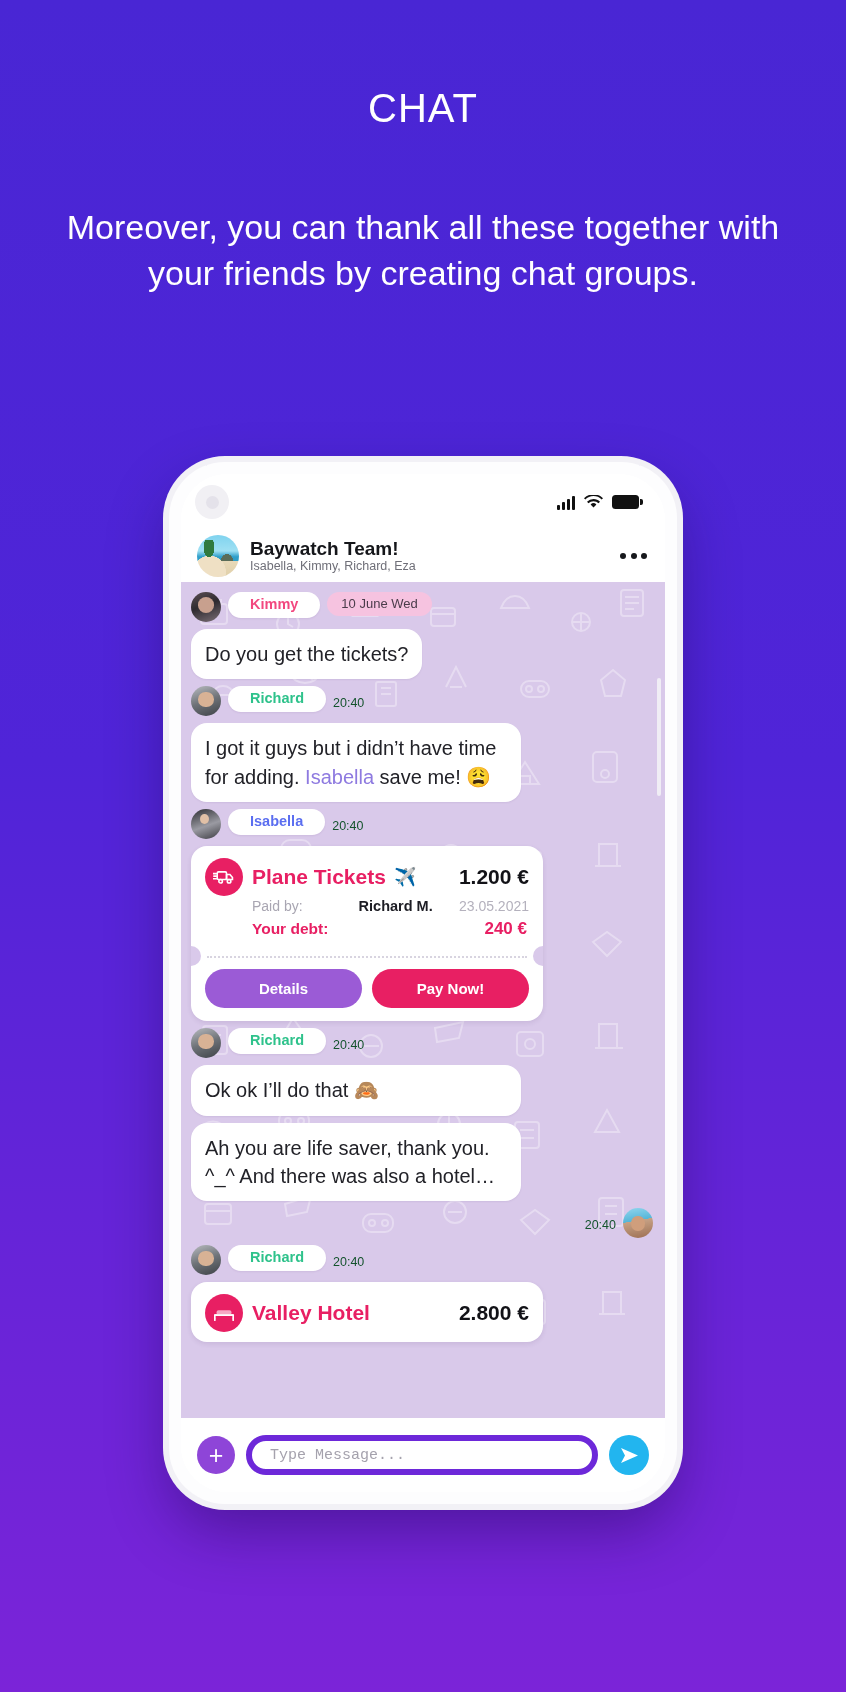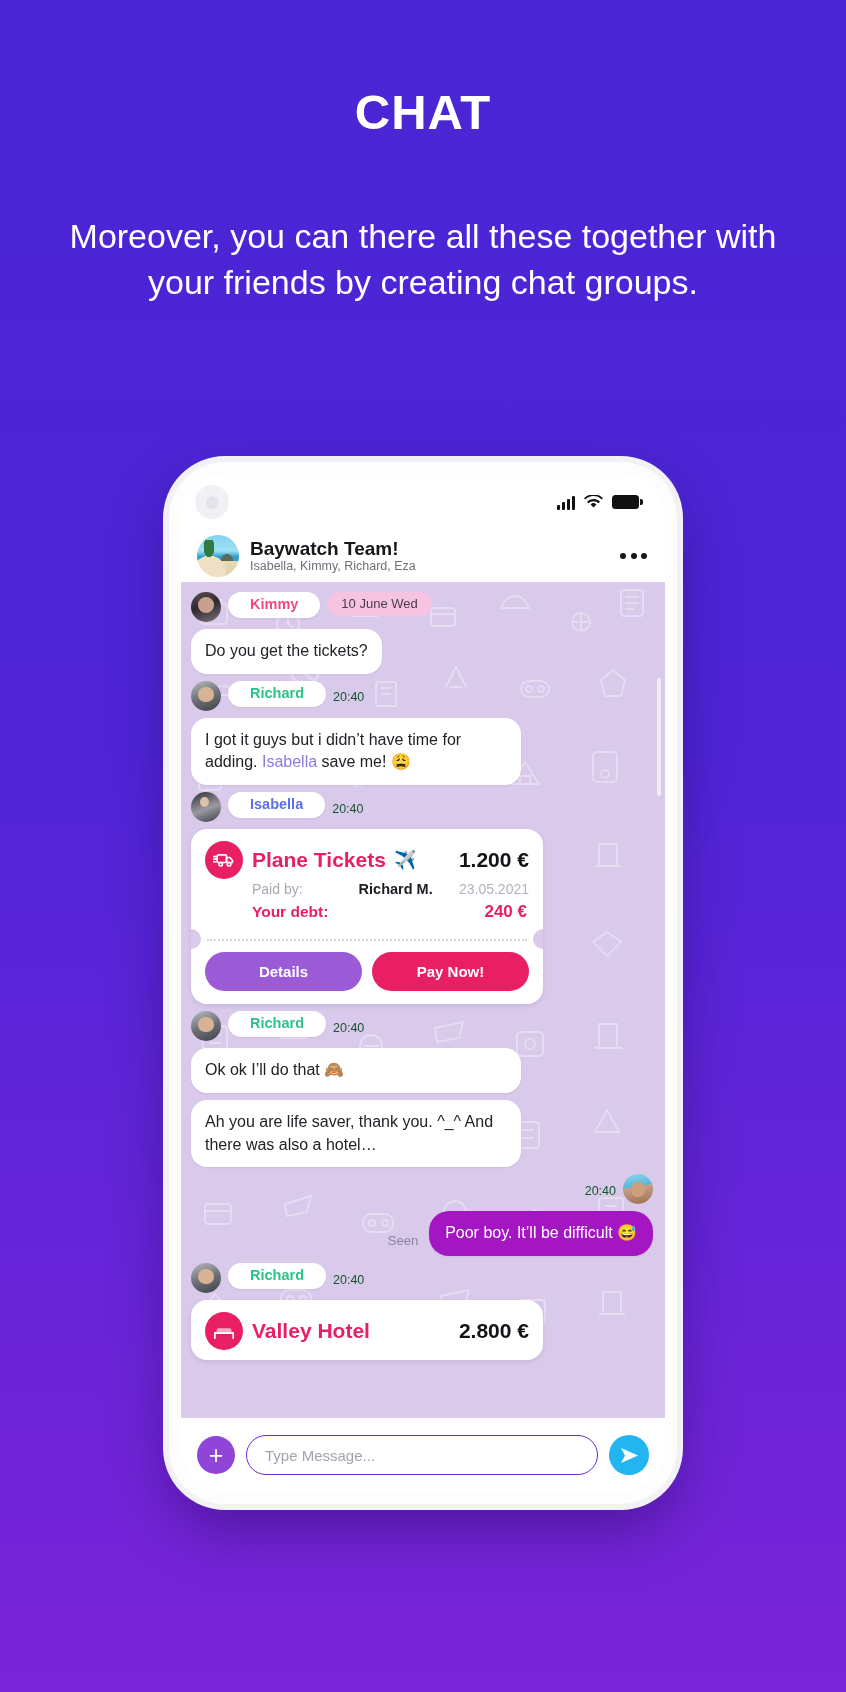--- a/index.html
+++ b/index.html
@@ -11,22 +11,22 @@
     position: relative;
   }
 
   
   .promo {
     width: 846px;
     padding-top: 88px;
     text-align: center;
   }
   .promo-title {
-    font-size: 49px;
-    font-weight: 700;
+    font-size: 40px;
+    font-weight: 400;
     color: #ffffff;
     letter-spacing: 1px;
     line-height: 1;
   }
   .promo-sub {
     margin: 0 auto;
     padding-top: 76px;
     width: 730px;
     font-size: 34px;
     line-height: 1.36;
@@ -200,21 +200,21 @@
     font-size: 13px;
     color: #4a3c4a;
     line-height: 1.1;
   }
   .time { font-size: 12.5px; color: #14532d; align-self: center; padding-top: 3px; }
 
   .bubble {
     background: #fff;
     border-radius: 16px;
     padding: 11px 14px;
-    font-size: 16px;
+    font-size: 20px;
     line-height: 1.42;
     color: #222228;
     box-shadow: 0 1px 2px rgba(60,30,90,.07);
     max-width: 352px;
   }
   .bubble.wide { width: 330px; }
   .mention { color: #8e7ae0; }
   .bubble.out {
     background: #a316c1;
     color: #fff;
@@ -289,37 +289,37 @@
   }
   .plus-btn {
     width: 38px; height: 38px; flex: 0 0 38px; border-radius: 50%;
     background: #8e45d8; color: #fff; border: none;
     font-size: 25px; line-height: 0; display: flex;
     align-items: center; justify-content: center; cursor: pointer;
     font-family: "Liberation Sans", sans-serif;
   }
   .msg-input {
     flex: 1 1 auto; height: 40px; border-radius: 22px;
-    border: 1px solid #6d28d9; background: #fff;
+    border: 6px solid #6d28d9; background: #fff;
     padding: 0 18px; font-size: 15px; color: #2b2b33;
-    font-family: Liberation Sans, sans-serif; outline: none;
+    font-family: Liberation Mono, monospace; outline: none;
   }
   .msg-input::placeholder { color: #a5a2ad; }
   .send-btn {
     width: 40px; height: 40px; flex: 0 0 40px; border-radius: 50%;
     background: #22b5ef; border: none; cursor: pointer;
     display: flex; align-items: center; justify-content: center;
   }
 </style>
 </head>
 <body>
 
 <div class="promo">
   <div class="promo-title">CHAT</div>
-  <div class="promo-sub">Moreover, you can there all these together with your friends by creating chat groups.</div>
+  <div class="promo-sub">Moreover, you can thank all these together with your friends by creating chat groups.</div>
 </div>
 
 <div class="phone-wrap">
  <div class="phone">
   <div class="phone-inner">
 
     <div class="statusbar">
       <div class="camera-dot">
             <i></i>
           </div>
@@ -651,24 +651,20 @@
         </div>
 
         <div class="row">
           <div class="bubble wide">Ah you are life saver, thank you. ^_^ And there was also a hotel…</div>
         </div>
 
         <div class="row out">
           <div class="time">20:40</div>
           <div class="avatar av-sm av-me"></div>
         </div>
-        <div class="row out">
-          <div class="seen">Seen</div>
-          <div class="bubble out">Poor boy. It’ll be difficult 😅</div>
-        </div>
 
         <div class="row">
           <div class="avatar av-sm av-richard"></div>
           <div class="name-pill name-richard">Richard</div>
           <div class="time">20:40</div>
         </div>
         <div class="row">
           <div class="exp-card">
             <div class="exp-top">
               <div class="exp-line1">

